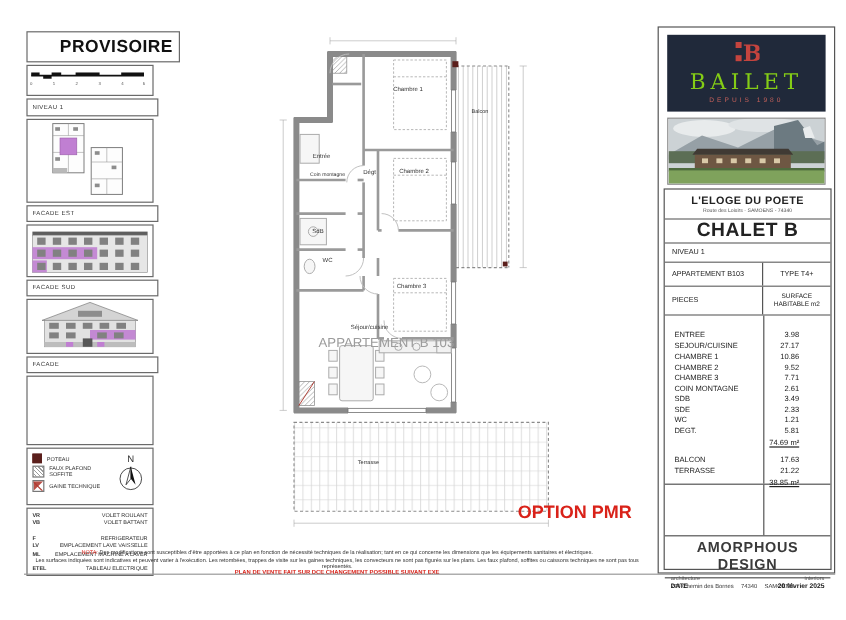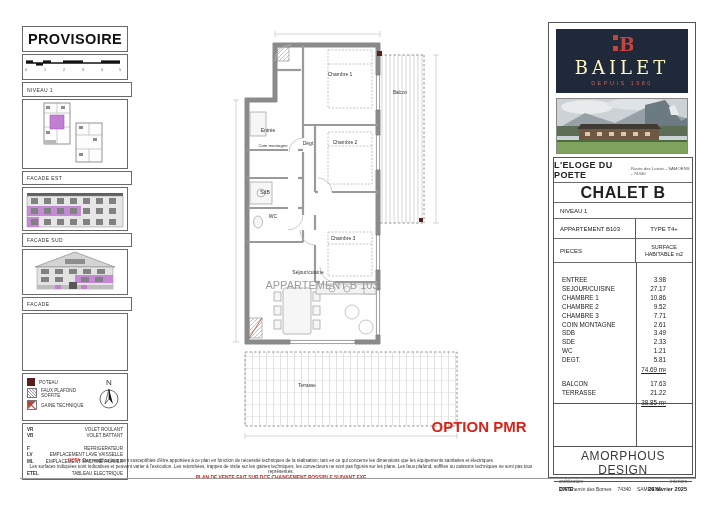--- a/index.html
+++ b/index.html
@@ -32,21 +32,21 @@
   #footer{left:24px;top:458px;width:514px;text-align:center;font-size:4.6px;line-height:5.6px;color:#333;}
   #footer .l3{font-weight:bold;font-size:4.9px;color:#d92219;margin-top:.5px;}
 </style>
 </head>
 <body>
 
 <div id="sheet">
 
   <div id="leftcol" class="b" style="left:22px;top:26px;width:104px;">
 
-    <div class="sec box provisoire" style="height:24px;">PROVISOIRE</div>
+    <div class="sec box provisoire" style="height:24px;padding-left:22px;">PROVISOIRE</div>
 
     <div class="sec box" style="height:24px;">
       <svg width="100" height="22" viewBox="0 0 100 22">
         <line x1="3" y1="8" x2="97" y2="8" stroke="#111" stroke-width="1.4"></line>
         <rect x="3" y="5.4" width="7" height="2.6" fill="#111"></rect>
         <rect x="13" y="8" width="7" height="2.6" fill="#111"></rect>
         <rect x="20" y="5.4" width="8" height="2.6" fill="#111"></rect>
         <rect x="40" y="5.4" width="20" height="2.6" fill="#111"></rect>
         <rect x="78" y="5.4" width="19" height="2.6" fill="#111"></rect>
         <g font-size="3.6" fill="#555" text-anchor="middle">
@@ -375,21 +375,21 @@
   <div class="b box" style="left:548px;top:22px;width:148px;height:456px;border-color:#555;">
 
     <div class="b" style="left:7px;top:6px;width:132px;height:64px;background:#20293a;text-align:center;">
       <div style="margin-top:4px;">
         <svg width="22" height="22" viewBox="0 0 22 22">
           <rect x="2" y="2" width="5" height="5" fill="#c5443e"></rect>
           <rect x="2" y="13" width="5" height="5" fill="#c5443e"></rect>
           <text x="8" y="18" font-size="19" font-family="DejaVu Serif, serif" font-weight="bold" fill="#c5443e">B</text>
         </svg>
       </div>
-      <div style="color:#fef9c3;font-family:'DejaVu Serif',serif;font-size:18px;letter-spacing:4px;line-height:18px;">BAILET</div>
+      <div style="color:#84cc16;font-family:'DejaVu Serif',serif;font-size:18px;letter-spacing:4px;line-height:18px;">BAILET</div>
       <div style="color:#c5605a;font-size:5.5px;letter-spacing:2.5px;margin-top:3px;">DEPUIS 1980</div>
     </div>
 
     <div class="b" style="left:7px;top:75px;width:132px;height:56px;border:0.5px solid #888;overflow:hidden;">
       <svg width="132" height="56" viewBox="0 0 132 56" preserveAspectRatio="none">
         <rect x="0" y="0" width="132" height="56" fill="#ccd2d5"></rect>
         <ellipse cx="30" cy="8" rx="26" ry="7" fill="#e8ebec"></ellipse>
         <ellipse cx="80" cy="5" rx="30" ry="6" fill="#dfe3e5"></ellipse>
         <polygon points="0,30 28,14 58,24 90,8 132,20 132,34 0,34" fill="#96a0a6"></polygon>
         <polygon points="88,6 108,1 124,22 132,18 132,34 88,34" fill="#6c7a81"></polygon>
@@ -405,21 +405,21 @@
             <rect x="76" y="33" width="5" height="4"></rect>
             <rect x="88" y="33" width="5" height="4"></rect>
         </g>
         <rect x="0" y="41" width="132" height="3" fill="#4e6b3e"></rect>
         <rect x="0" y="43" width="132" height="13" fill="#7fa25c"></rect>
       </svg>
     </div>
 
     <div class="b" style="left:4px;top:134px;width:140px;height:318px;border:1px solid #555;background:#fff;">
 
-      <div class="trow cellcenter" style="height:24px;">
+      <div class="trow cellcenter" style="height:24px;flex-direction:column;">
         <div style="font-size:9px;font-weight:bold;letter-spacing:.4px;">L'ELOGE DU POETE</div>
         <div style="font-size:4.3px;color:#555;margin-top:1px;">Route des Loisirs - SAMOENS - 74340</div>
       </div>
 
       <div class="trow cellcenter" style="height:19px;font-size:16px;font-weight:bold;letter-spacing:.5px;">CHALET B</div>
 
       <div class="trow" style="height:15px;display:flex;align-items:center;padding-left:6px;font-size:6px;">NIVEAU   1</div>
 
       <div class="trow" style="height:19px;display:flex;">
         <div style="flex:1;display:flex;align-items:center;padding-left:6px;font-size:6px;border-right:1px solid #555;">APPARTEMENT   B103</div>
@@ -487,21 +487,21 @@
             <span>21.22</span>
           </div>
         <div class="slist-total">38.85 m²</div>
       </div>
 
       <div style="position:relative;height:42px;border-bottom:1px solid #555;">
         <div style="position:absolute;left:82px;top:0;bottom:0;width:1px;background:#555;"></div>
       </div>
 
       <div style="height:32px;border-bottom:1px solid #555;padding:2px 5px 0 5px;">
-        <div style="font-size:12px;letter-spacing:.6px;color:#3a3a3a;text-align:center;">AMORPHOUS DESIGN</div>
+        <div style="font-size:12px;letter-spacing:.6px;color:#3a3a3a;text-align:center;font-weight:bold;">AMORPHOUS DESIGN</div>
         <div style="display:flex;justify-content:space-between;font-size:4.7px;color:#555;margin-top:2px;">
           <span>architecture</span>
             <span>interiors</span>
         </div>
         <div style="display:flex;gap:6px;font-size:4.9px;color:#333;margin-top:2.5px;">
           <span>279 Chemin des Bornes</span>
             <span>74340</span>
             <span>SAMOENS</span>
         </div>
       </div>

